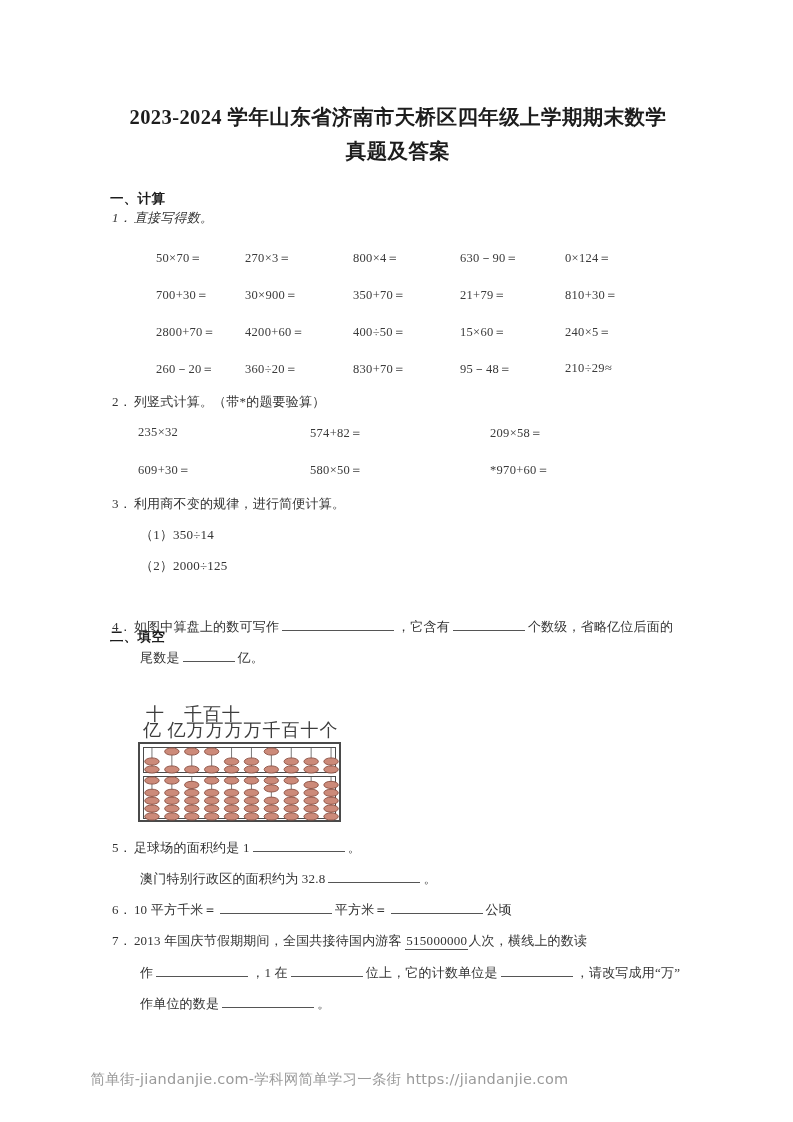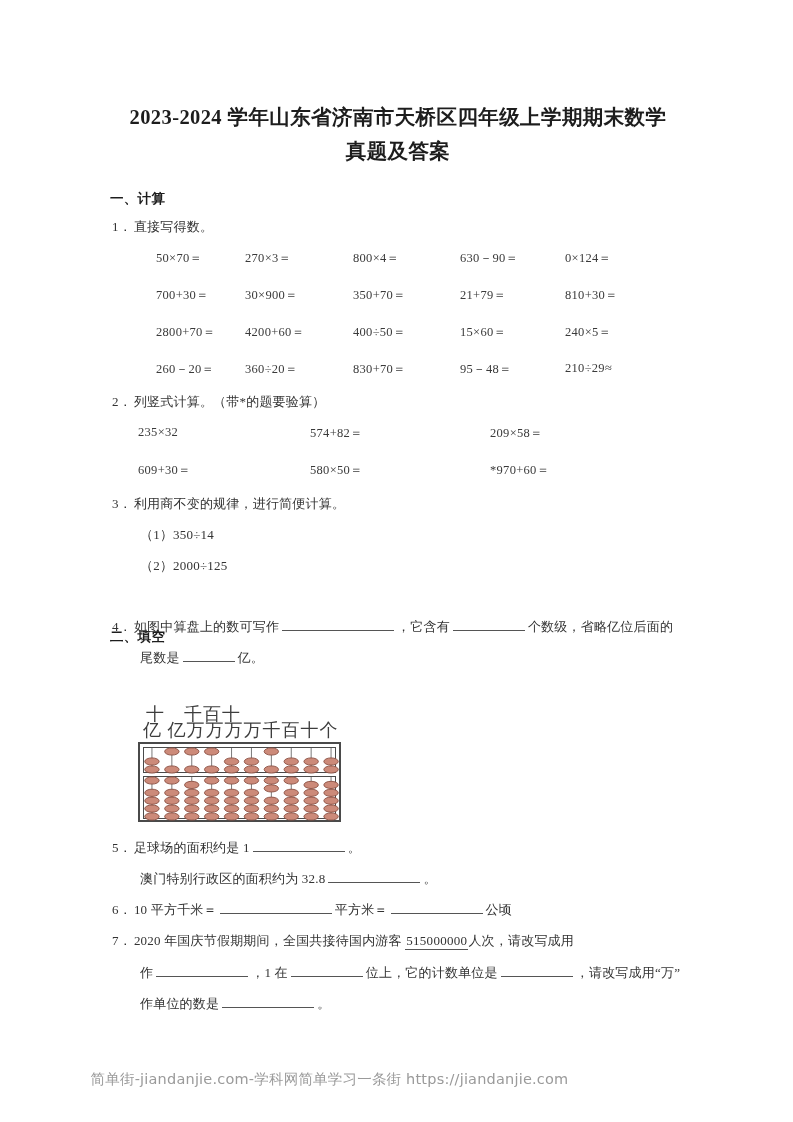--- a/index.html
+++ b/index.html
@@ -160,21 +160,21 @@
 
 <div class="page">
 
   <div class="title">
     <div>2023-2024 学年山东省济南市天桥区四年级上学期期末数学</div>
     <div>真题及答案</div>
   </div>
 
   <div class="sec-head" style="top:190px;">一、计算</div>
 
-  <div class="qline" style="left:112px; top:218px;">
+  <div class="qline" style="left:112px; top:209px;font-style:italic;">
     <span class="qnum">1．</span><span>直接写得数。</span>
   </div>
 
   <div class="arow" style="top:250px;">
     <span class="acell c1">50×70＝</span>
     <span class="acell c2">270×3＝</span>
     <span class="acell c3">800×4＝</span>
     <span class="acell c4">630－90＝</span>
     <span class="acell c5">0×124＝</span>
   </div>
@@ -341,21 +341,21 @@
   </div>
   <div class="qline" style="left:140px; top:869px;">
     <span>澳门特别行政区的面积约为 32.8</span><span class="blank bl-lg"></span><span>。</span>
   </div>
 
   <div class="qline" style="left:112px; top:900px;">
     <span class="qnum">6．</span><span>10 平方千米＝</span><span class="blank bl-xl"></span><span>平方米＝</span><span class="blank bl-lg"></span><span>公顷</span>
   </div>
 
   <div class="qline" style="left:112px; top:932px;">
-    <span class="qnum">7．</span><span>2020 年国庆节假期期间，全国共接待国内游客</span> <span class="underlined-num">515000000</span><span>人次，请改写成用</span>
+    <span class="qnum">7．</span><span>2013 年国庆节假期期间，全国共接待国内游客</span> <span class="underlined-num">515000000</span><span>人次，横线上的数读</span>
   </div>
   <div class="qline" style="left:140px; top:963px;">
     <span>作</span><span class="blank bl-lg"></span><span>，1 在</span><span class="blank bl-md"></span><span>位上，它的计数单位是</span><span class="blank bl-md"></span><span>，请改写成用“万”</span>
   </div>
   <div class="qline" style="left:140px; top:994px;">
     <span>作单位的数是</span><span class="blank bl-lg"></span><span>。</span>
   </div>
 
   <div class="footer">简单街-jiandanjie.com-学科网简单学习一条街 https://jiandanjie.com</div>
 

